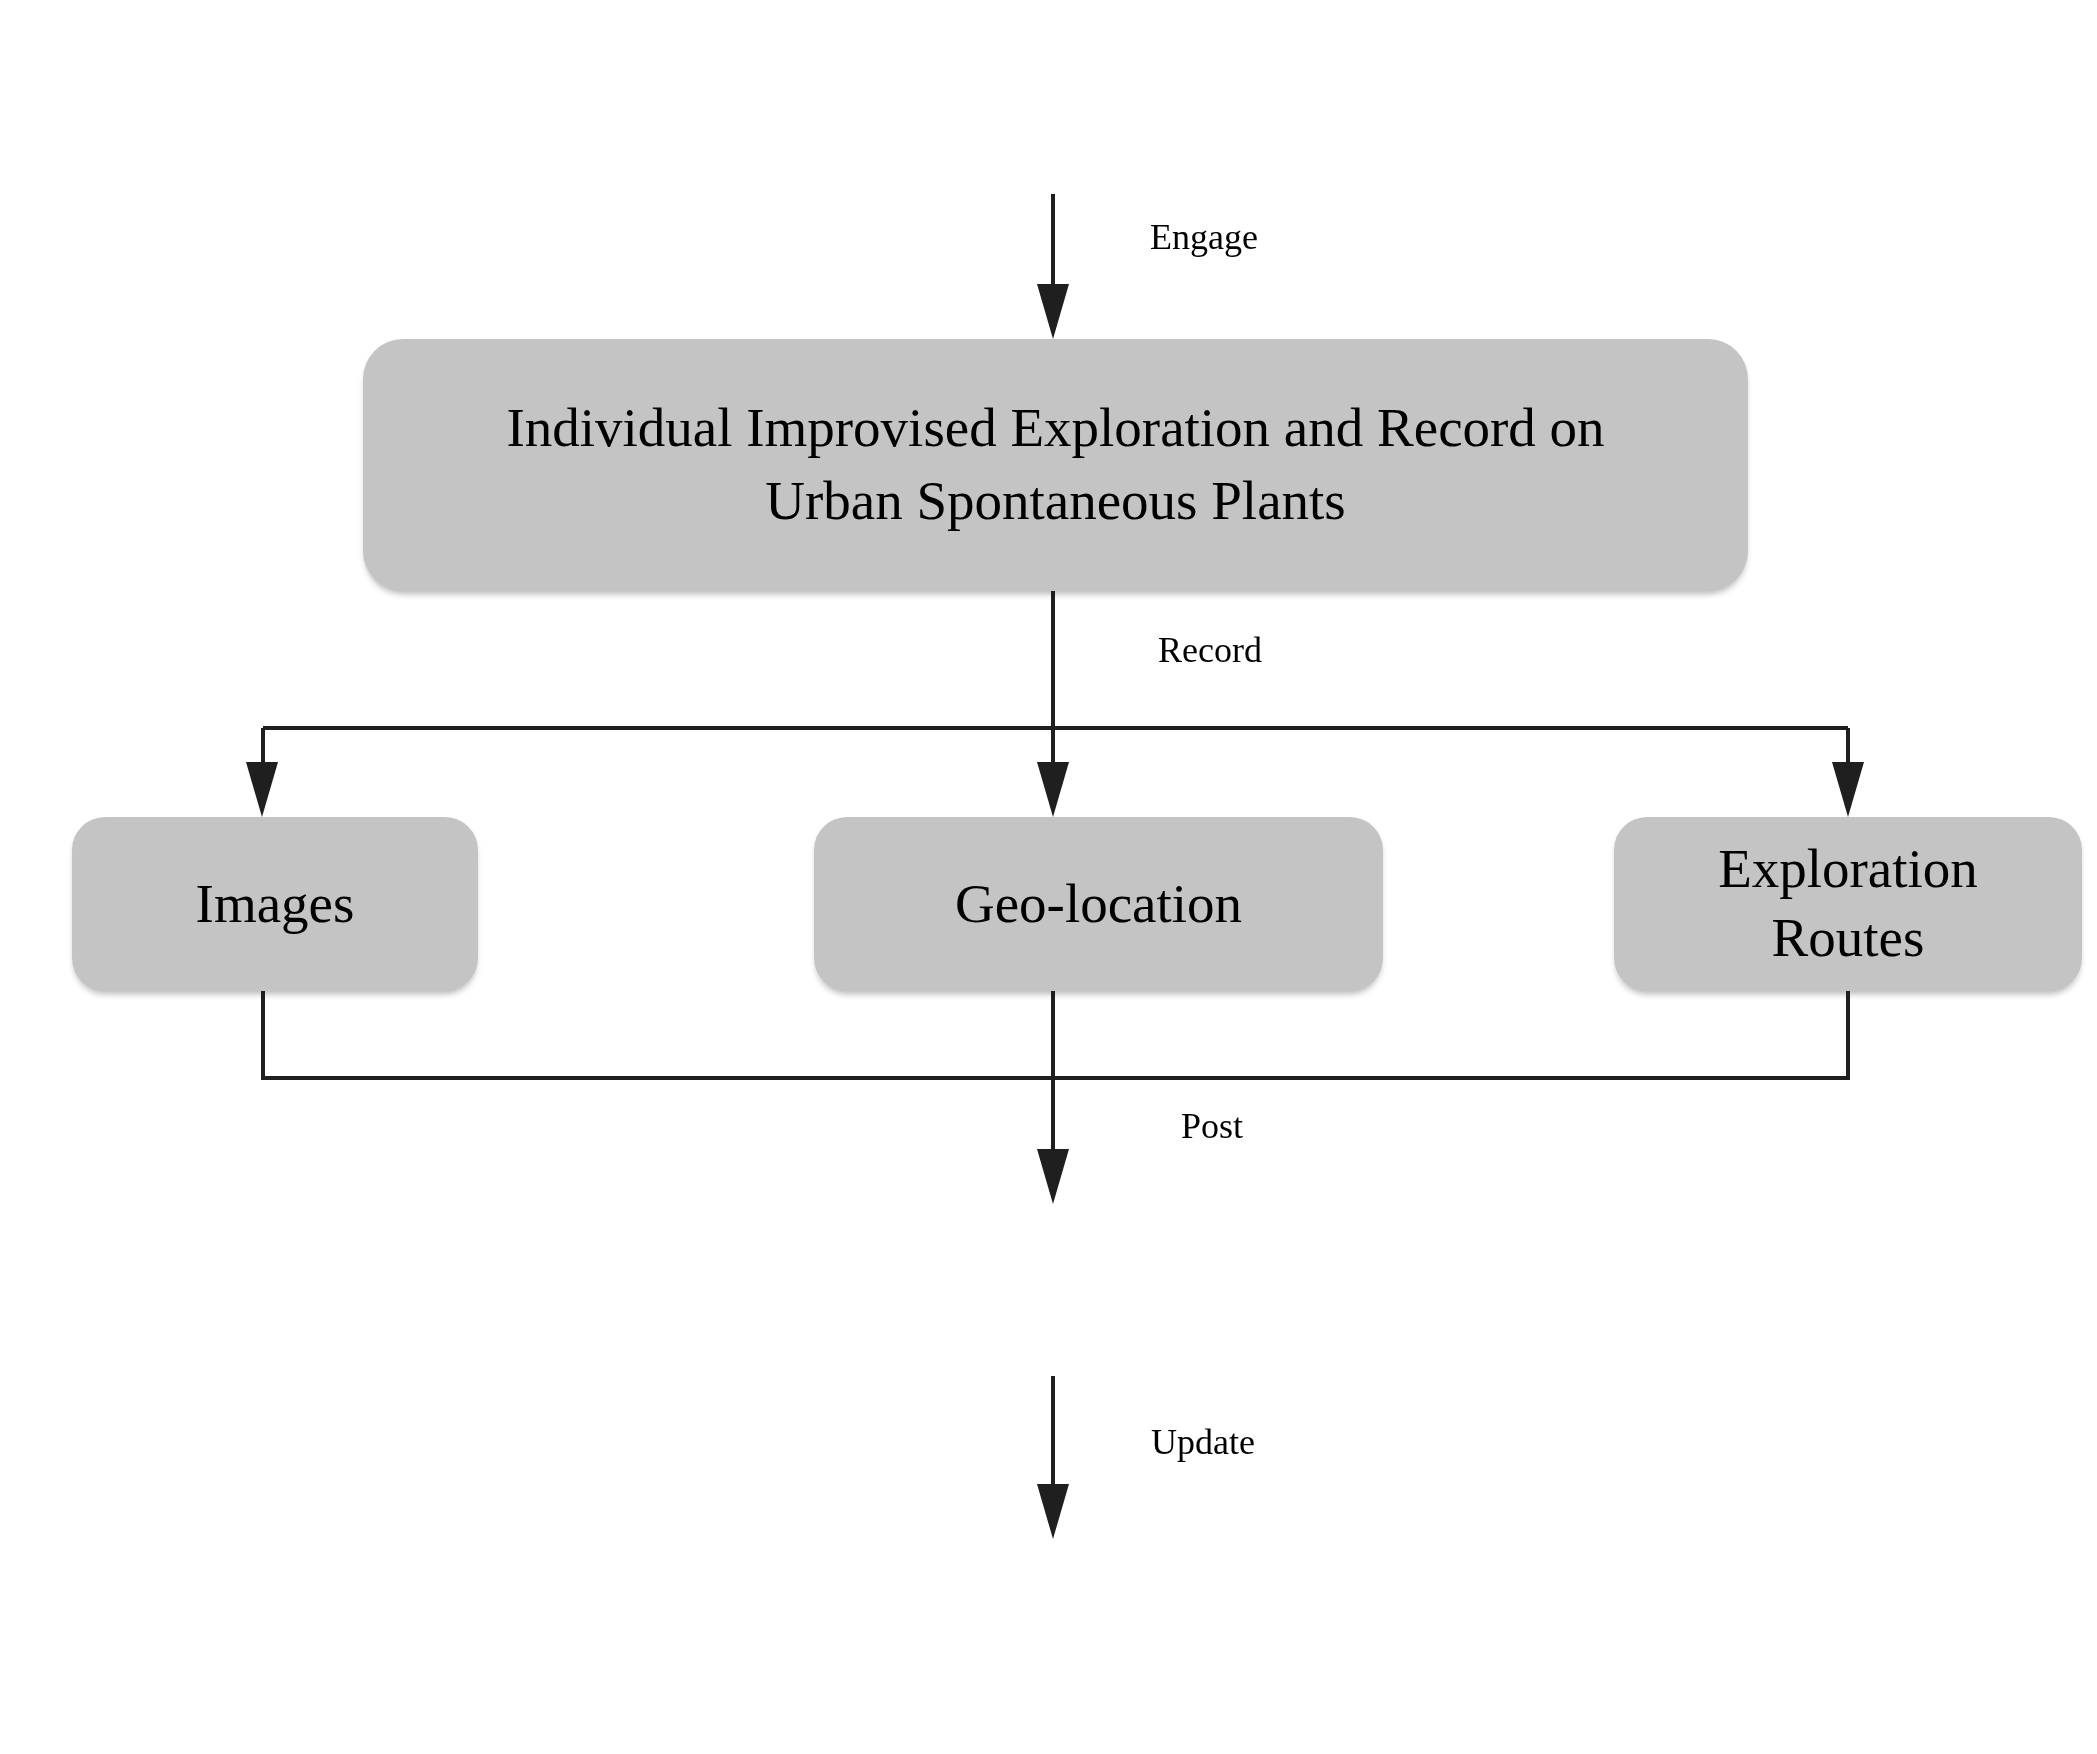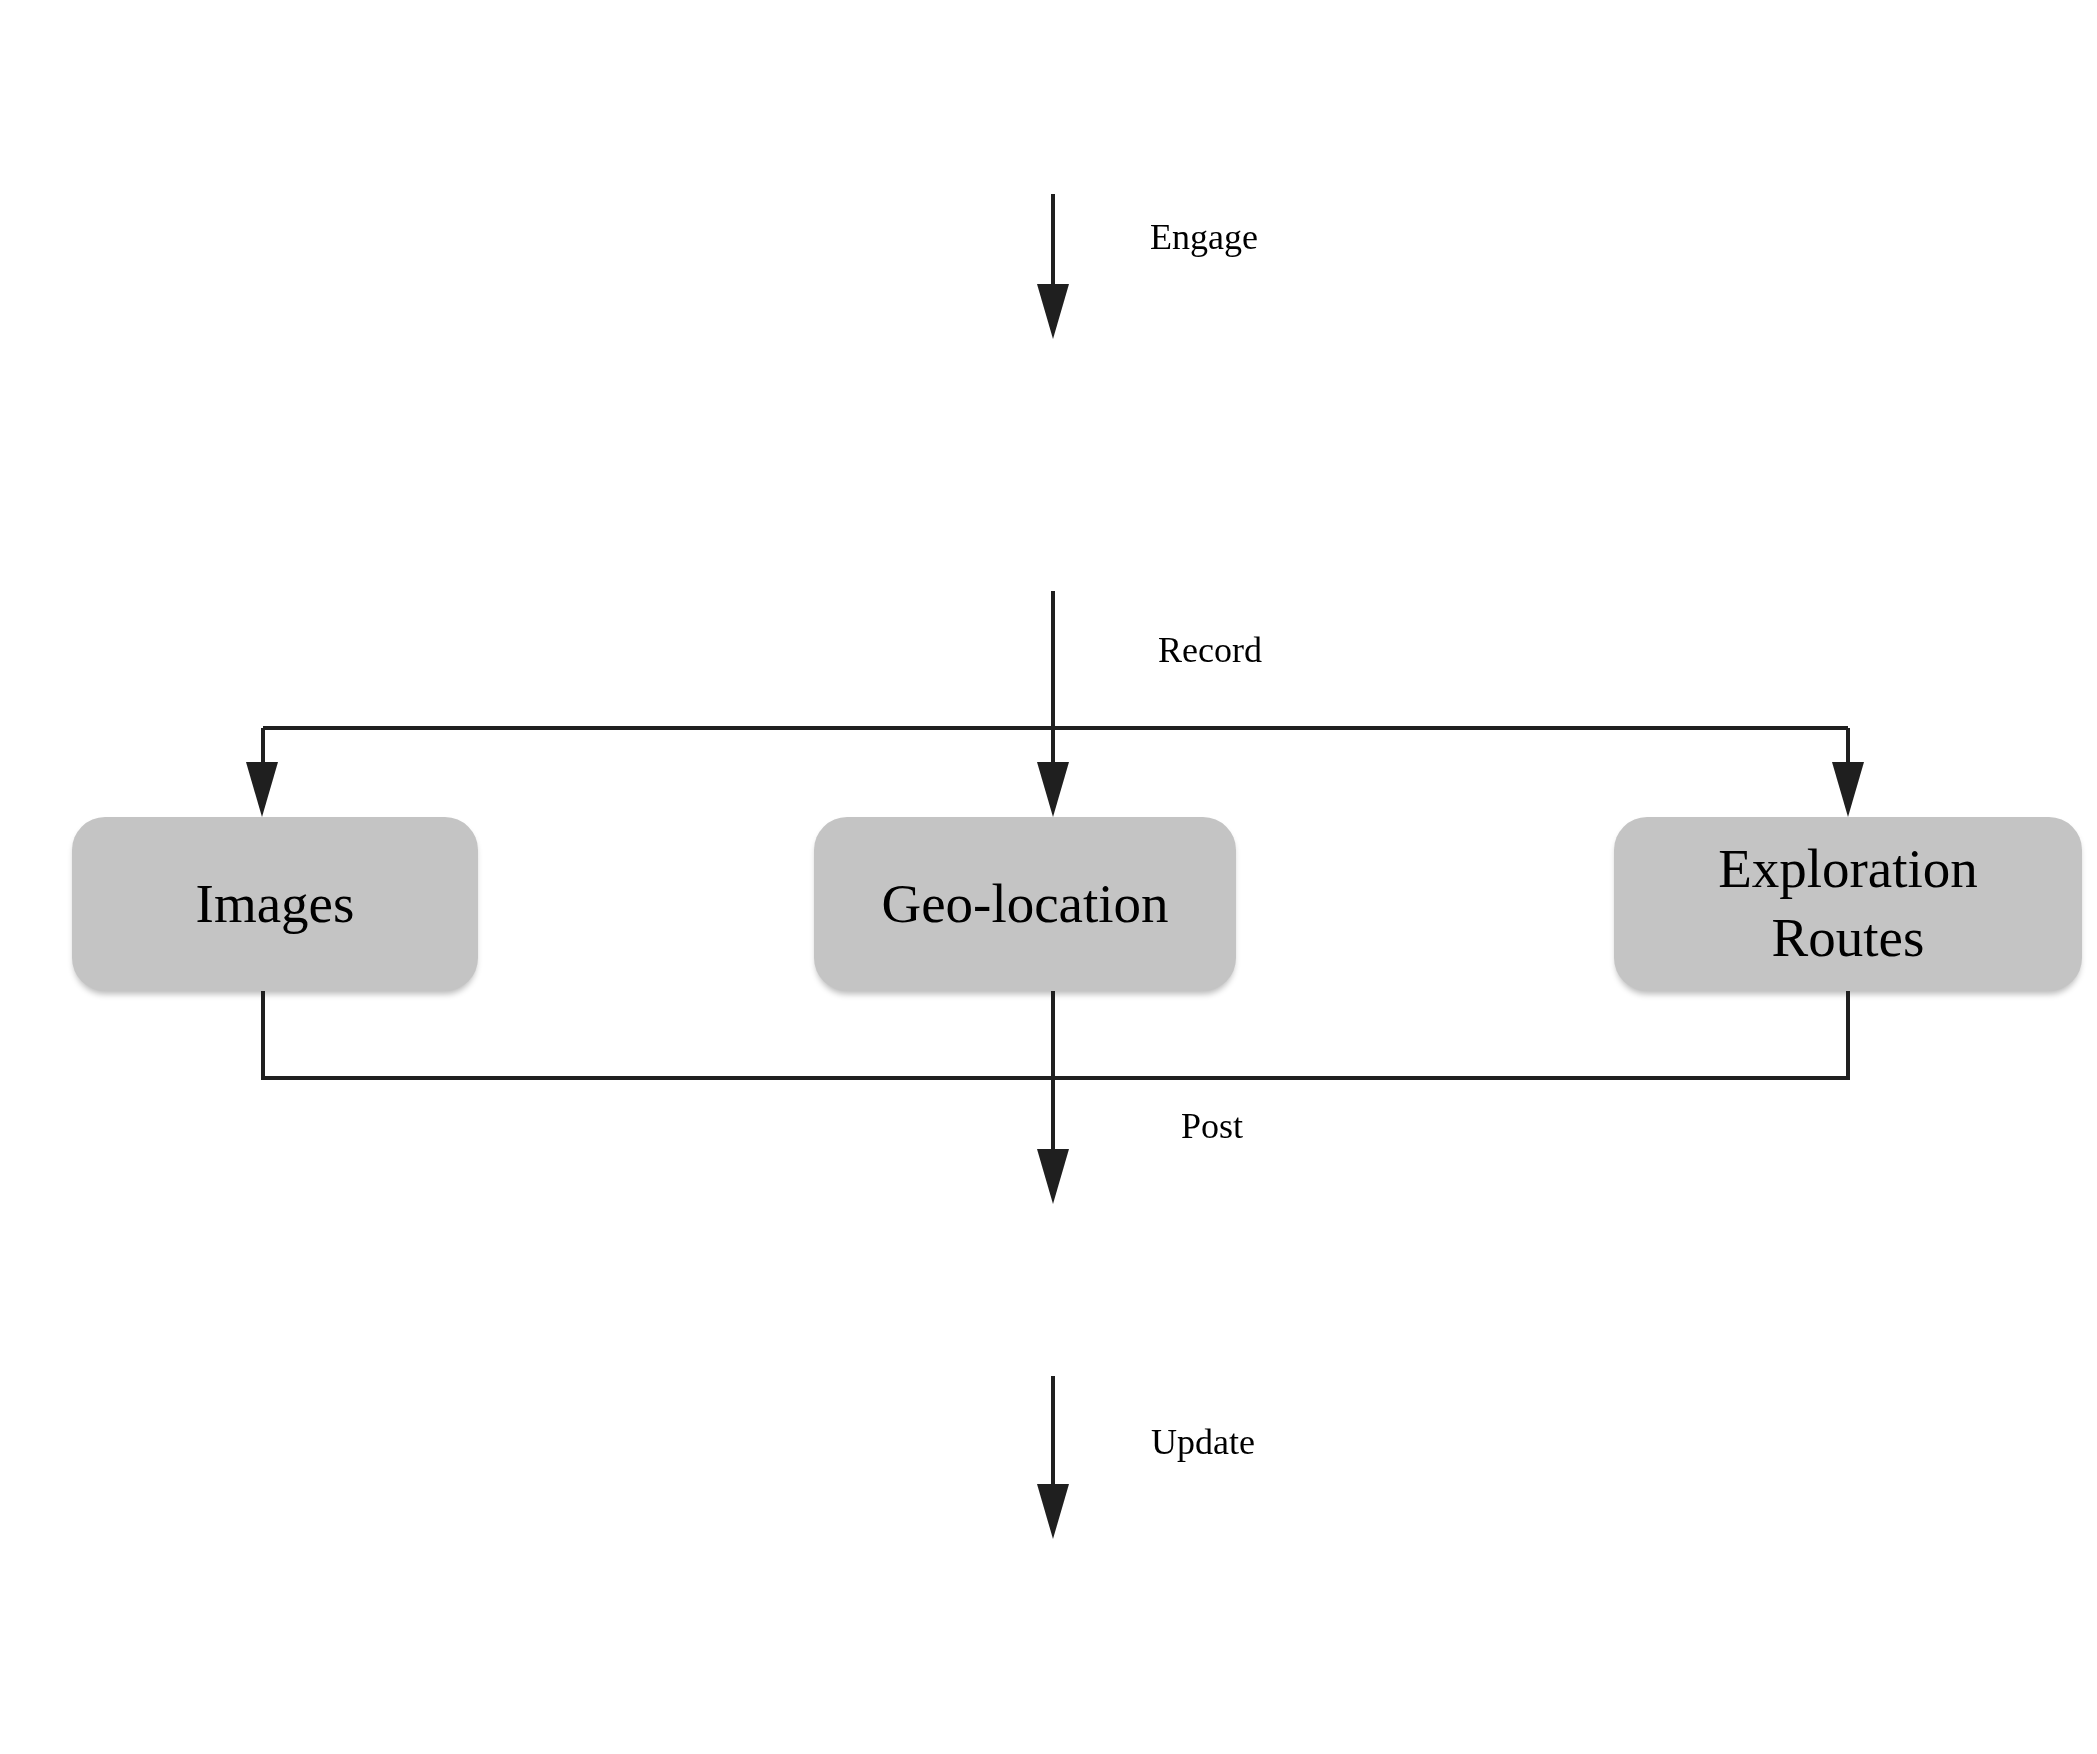--- a/index.html
+++ b/index.html
@@ -51,26 +51,29 @@
     white-space:nowrap;
     color:var(--text);
   }
 </style>
 </head>
 <body>
 
 <div id="canvas">
 
 
+  <div class="node" style="left:363px;top:339px;width:1385px;height:252px;border-radius:40px;padding:0 96px;box-sizing:border-box;">
+    <span class="node-label">Individual Improvised Exploration and Record on Urban Spontaneous Plants</span>
+  </div>
 
   <div class="node" style="left:36px;top:817px;width:406px;height:174px;margin-left:36px;">
     <span class="node-label">Images</span>
   </div>
 
-  <div class="node" style="left:814px;top:817px;width:422px;height:174px;">
+  <div class="node" style="left:814px;top:817px;width:569px;height:174px;">
     <span class="node-label">Geo-location</span>
   </div>
 
   <div class="node" style="left:1614px;top:817px;width:468px;height:174px;padding:0 29px;box-sizing:border-box;">
     <span class="node-label" style="line-height:1.25;">Exploration Routes</span>
   </div>
 
 
 
   <div class="vline" style="left:1051px;top:194px;height:91px;"></div>

